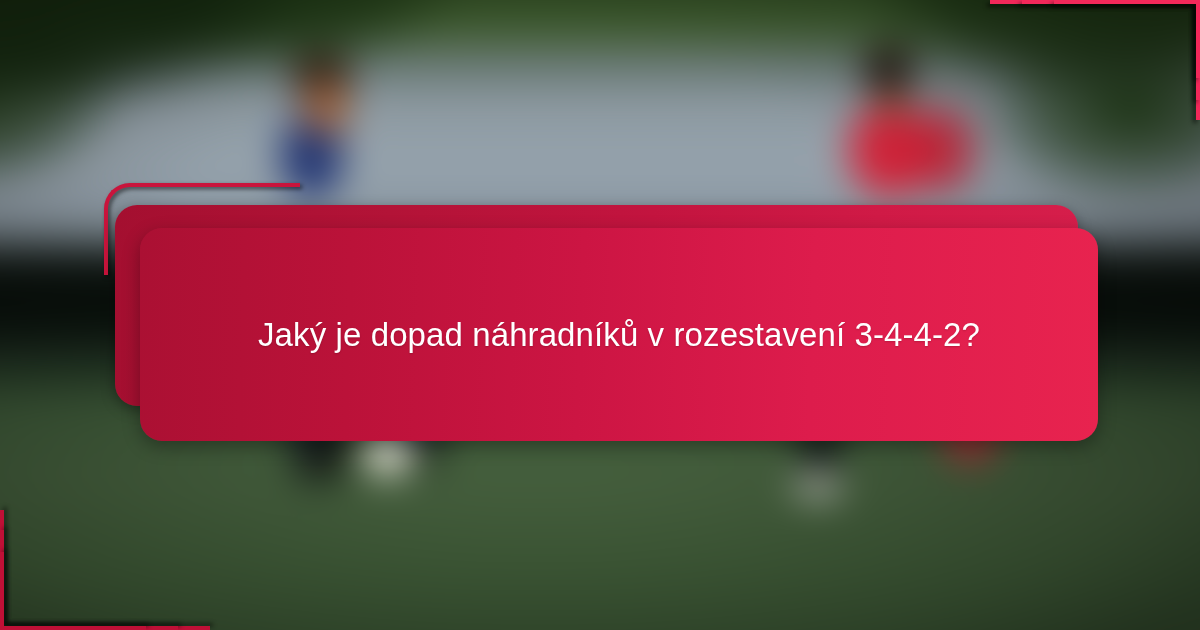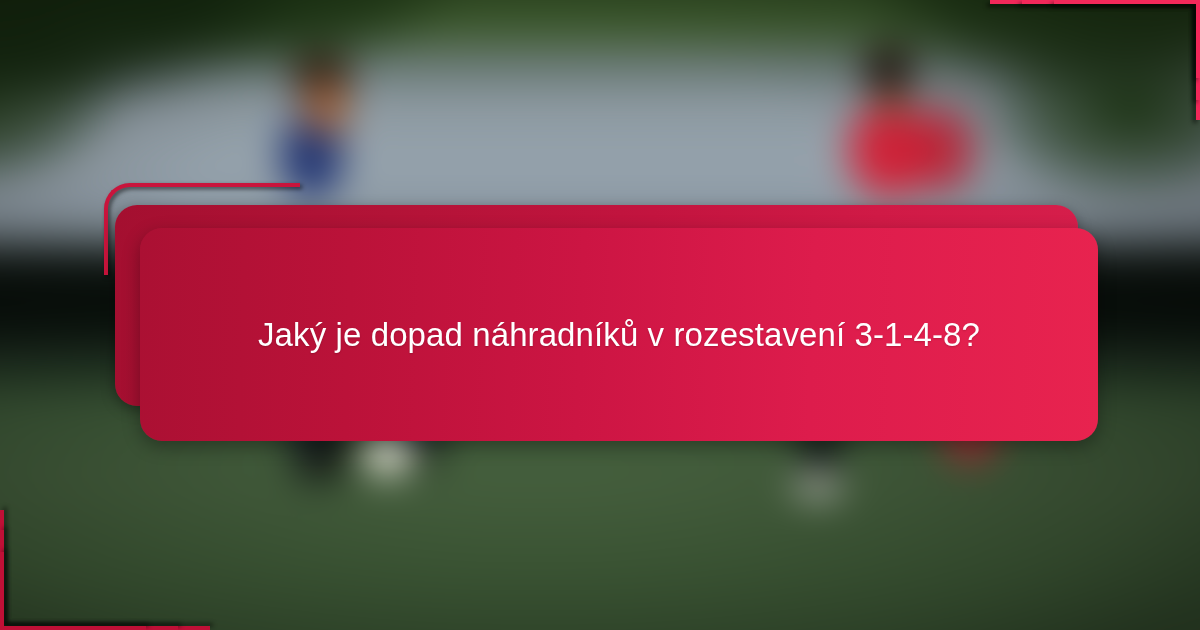--- a/index.html
+++ b/index.html
@@ -216,16 +216,16 @@
     <div class="corner-line c1"></div>
     <div class="corner-line c2"></div>
     <div class="corner-line c3"></div>
   </div>
 
   <div class="bracket-outline"></div>
 
   <div class="card-back"></div>
 
   <div class="card-front">
-    <h1 class="card-title">Jaký je dopad náhradníků v rozestavení 3-1-4-8?</h1>
+    <h1 class="card-title">Jaký je dopad náhradníků v rozestavení 3-4-4-2?</h1>
   </div>
 
 </div>
 
 </body></html>

